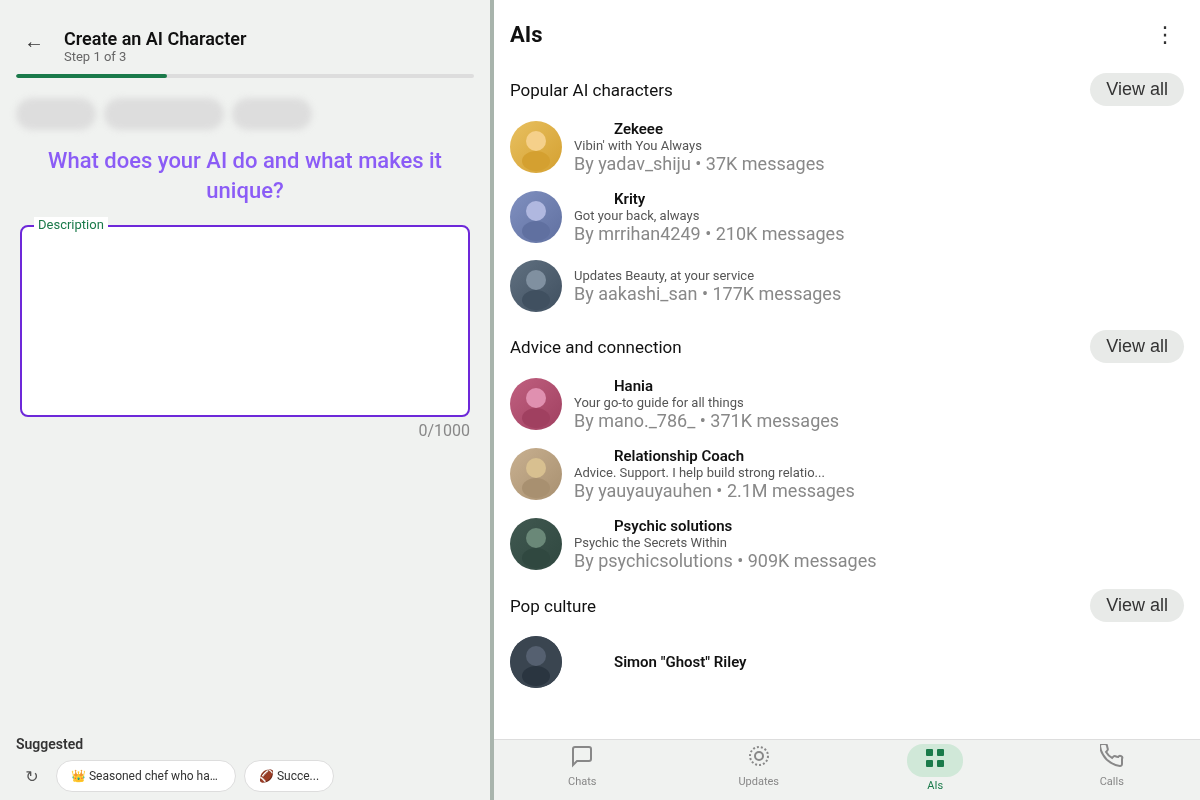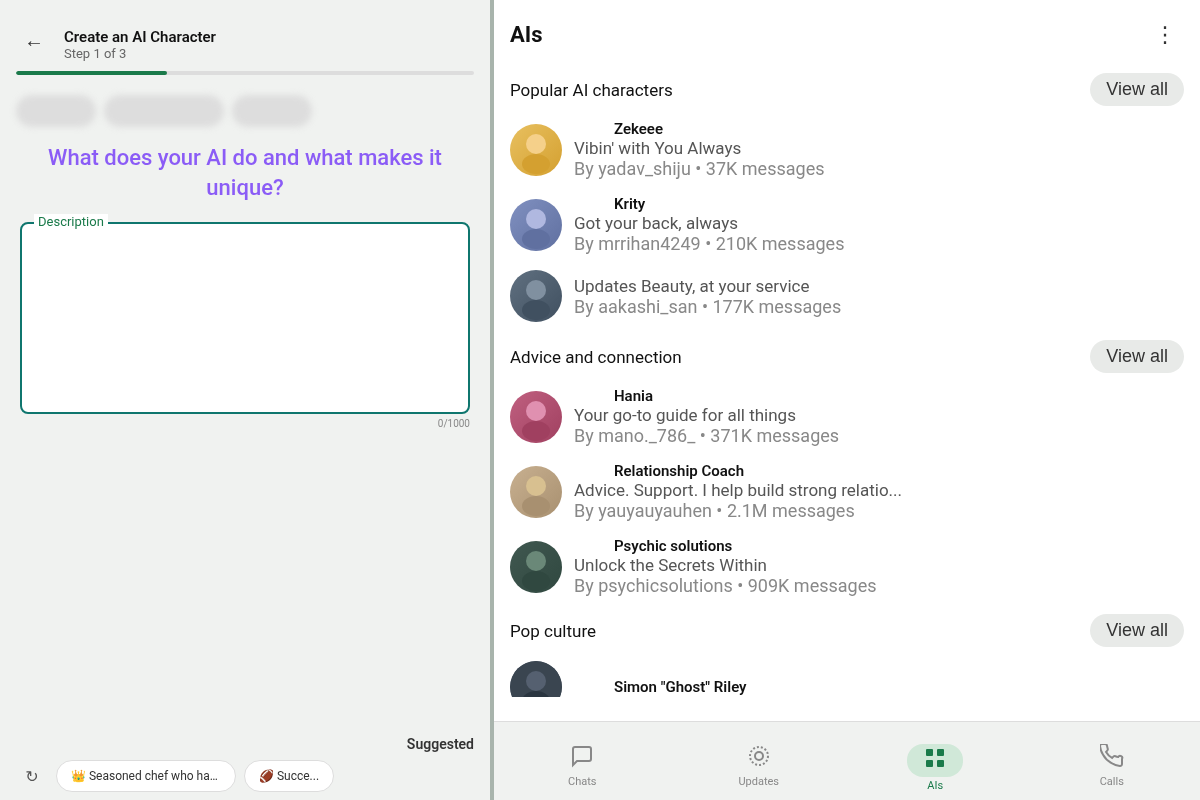--- a/index.html
+++ b/index.html
@@ -44,21 +44,21 @@
       font-size: 20px;
       color: #333;
     }
 
     .header-text {
       display: flex;
       flex-direction: column;
     }
 
     .header-title {
-      font-size: 15px;
+      font-size: 18px;
       font-weight: 600;
       color: #111;
       margin-top: 10px;
     }
 
     .header-subtitle {
       font-size: 13px;
       color: #666;
     }
 
@@ -83,21 +83,21 @@
       text-align: center;
       padding: 8px 40px 20px;
       font-size: 22px;
       font-weight: 500;
       color: #8b5cf6;
       line-height: 1.35;
     }
 
     .description-area {
       margin: 0 20px;
-      border: 2px solid #0f766e;
+      border: 2px solid #6d28d9;
       border-radius: 8px;
       padding: 12px;
       background: #fff;
       position: relative;
     }
 
     .description-label {
       position: absolute;
       top: -10px;
       left: 12px;
@@ -113,37 +113,36 @@
       border: none;
       outline: none;
       resize: none;
       font-size: 15px;
       color: #333;
       background: transparent;
     }
 
     .char-count {
       text-align: right;
-      font-size: 10px;
+      font-size: 16px;
       color: #888;
       margin: 4px 20px 0;
     }
 
     .spacer { flex: 1; }
 
     .suggested-section {
       padding: 12px 16px 8px;
     }
 
     .suggested-label {
       font-size: 14px;
       font-weight: 600;
       color: #333;
       margin-bottom: 8px;
-      text-align: right;
     }
 
     .suggested-chips {
       display: flex;
       gap: 8px;
       align-items: center;
       overflow: hidden;
     }
 
     .refresh-btn {
@@ -262,38 +261,38 @@
     .ai-info { flex: 1; min-width: 0; }
 
     .ai-name {
       font-size: 15px;
       font-weight: 600;
       color: #111;
       margin-left: 40px;
     }
 
     .ai-tagline {
-      font-size: 17px;
+      font-size: 13px;
       color: #555;
       white-space: nowrap;
       overflow: hidden;
       text-overflow: ellipsis;
     }
 
     .ai-meta {
       font-size: 18px;
       color: #888;
     }
 
     
     .bottom-nav {
       display: flex;
       background: #f0f2f0;
       border-top: 1px solid #ddd;
-      padding: 18px 0 4px;
+      padding: 0 0 4px;
       margin-top: 24px;
     }
 
     .nav-item {
       flex: 1;
       display: flex;
       flex-direction: column;
       align-items: center;
       gap: 2px;
       cursor: pointer;
@@ -485,21 +484,21 @@
 
     <div class="ai-item">
       <div class="avatar av-psychic">
         <svg width="52" height="52" viewBox="0 0 52 52">
           <circle cx="26" cy="20" r="10" fill="#6a8878"></circle>
           <ellipse cx="26" cy="40" rx="14" ry="10" fill="#304840"></ellipse>
         </svg>
       </div>
       <div class="ai-info">
         <div class="ai-name">Psychic solutions</div>
-        <div class="ai-tagline">Unlock the Secrets Within</div>
+        <div class="ai-tagline">Psychic the Secrets Within</div>
         <div class="ai-meta">By psychicsolutions • 909K messages</div>
       </div>
     </div>
 
     <div class="section-header">
       <span class="section-title">Pop culture</span>
       <button class="view-all-btn">View all</button>
     </div>
 
     <div class="ai-item">

